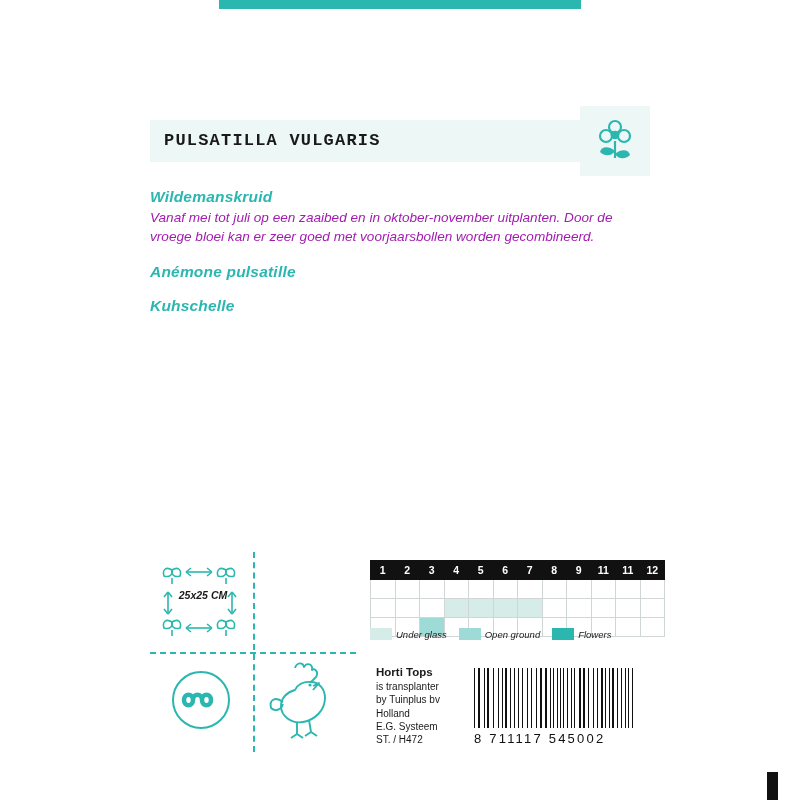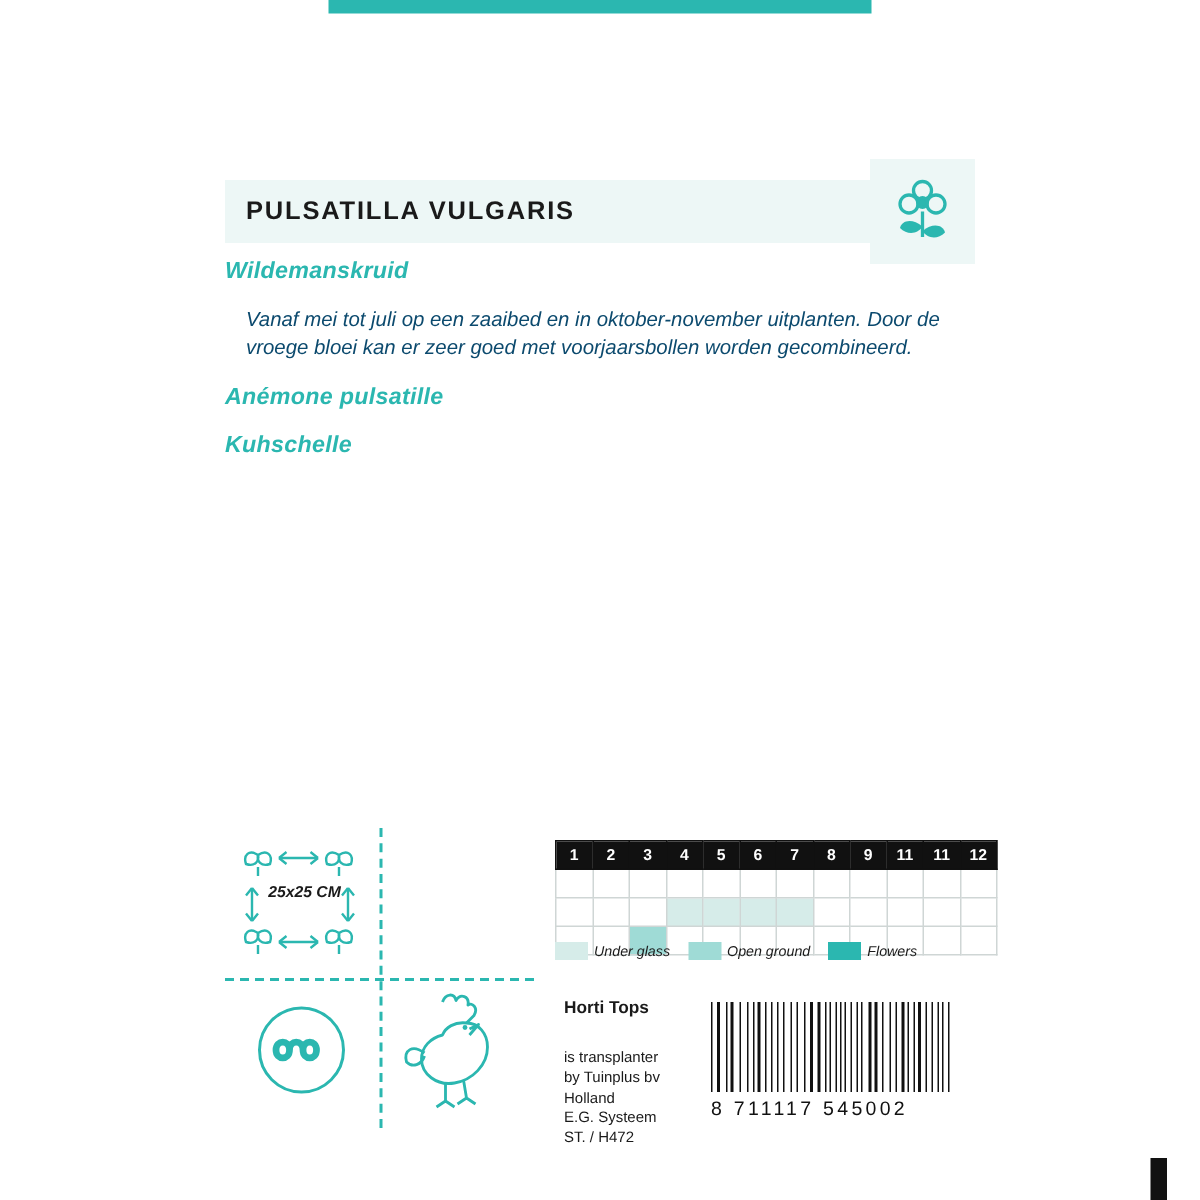--- a/index.html
+++ b/index.html
@@ -52,21 +52,21 @@
     left: 0;
     top: 0;
     width: 438px;
     height: 42px;
     background: #edf7f6;
   }
   .title-text {
     position: absolute;
     left: 14px;
     top: 11px;
-    font-family: Liberation Sans, sans-serif;
+    font-family: Liberation Mono, monospace;
     font-size: 17px;
     letter-spacing: 1.2px;
     color: #1a1a1a;
     font-weight: 700;
   }
   .logo-box {
     position: absolute;
     left: 430px;
     top: -14px;
     width: 70px;
@@ -80,29 +80,29 @@
     left: 150px;
     top: 172px;
     width: 500px;
   }
   .lang-block { margin-bottom: 14px; }
   .lang-name {
     color: #2bb7b0;
     font-weight: 700;
     font-size: 15.5px;
     font-style: italic;
-    margin: 0 0 3px 0;
+    margin: 16px 0 3px 0;
     letter-spacing: 0.2px;
   }
   .lang-text {
     font-size: 13.6px;
     line-height: 1.38;
     font-style: italic;
-    color: #0c4a6e;
-    margin: 14px;
+    color: #a21caf;
+    margin: 0;
     max-width: 498px;
   }
 
   
   .icon-grid {
     position: absolute;
     left: 150px;
     top: 552px;
     width: 206px;
     height: 200px;
@@ -210,21 +210,21 @@
     position: absolute;
     left: 376px;
     top: 665px;
     font-size: 10px;
     line-height: 1.32;
     color: #1a1a1a;
   }
   .distributor .dist-title {
     font-weight: 700;
     font-size: 11.5px;
-    margin-bottom: 19px;
+    margin-bottom: 0;
   }
 
   
   .barcode-wrap {
     position: absolute;
     left: 474px;
     top: 668px;
     width: 160px;
   }
   .barcode {

